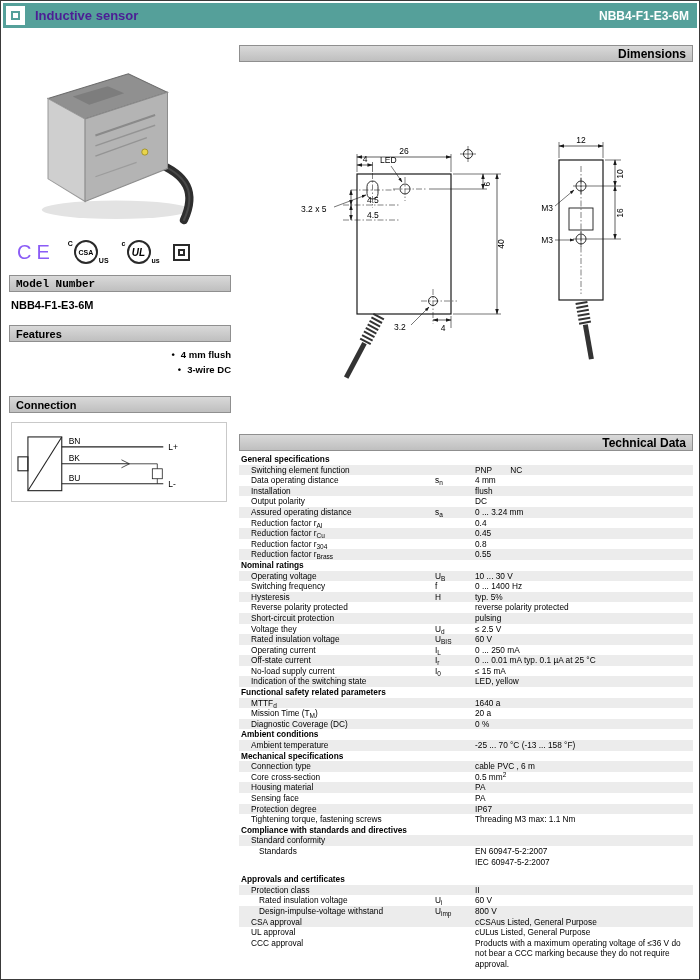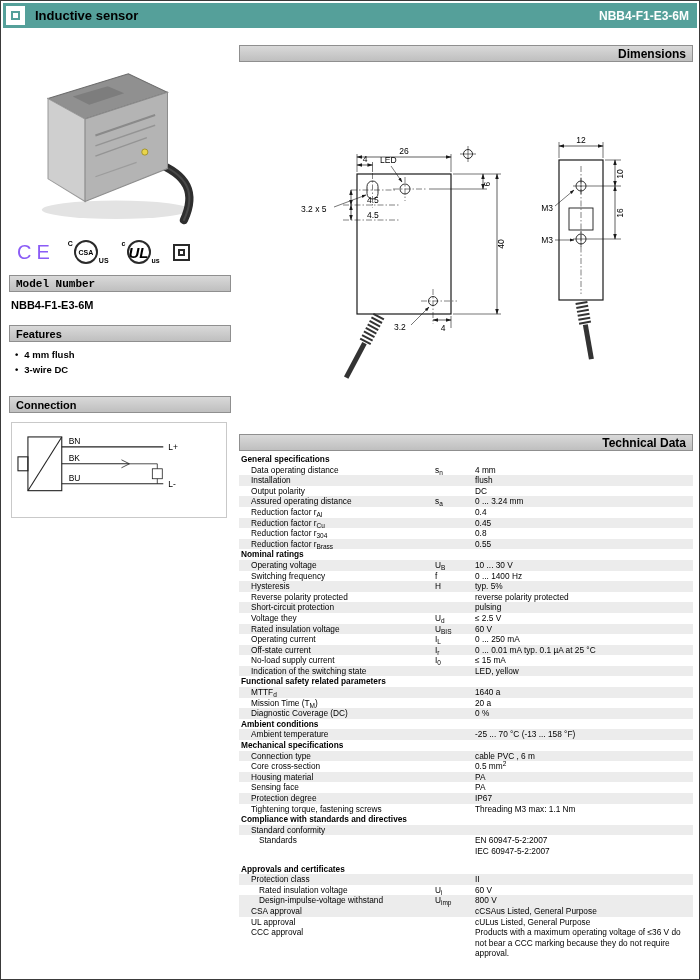--- a/index.html
+++ b/index.html
@@ -4,50 +4,50 @@
 <style>
   * { margin:0; padding:0; box-sizing:border-box; }
   html,body { background:#fff; }
   body { width:700px; height:980px; font-family:"Liberation Sans",sans-serif; color:#000; }
   .page { position:relative; width:700px; height:980px; background:#fff; border:1px solid #3a3a3a; overflow:hidden; }
 
   
   .header { position:absolute; top:2px; left:2px; right:2px; height:25px; background:#55a09a; display:flex; align-items:center; }
   .logo { width:19px; height:19px; background:#fff; margin-left:3px; display:flex; align-items:center; justify-content:center; }
   .logo-inner { width:9px; height:9px; border:2px solid #55a09a; }
-  .h-title { color:#000000; font-weight:bold; font-size:13px; margin-left:10px; flex:1; }
+  .h-title { color:#4c1d95; font-weight:bold; font-size:13px; margin-left:10px; flex:1; }
   .h-model { color:#fff; font-weight:bold; font-size:12px; margin-right:8px; }
 
   
   .bar { background:linear-gradient(#d9d9d9,#bfbfbf); border:1px solid #8f8f8f; font-weight:bold; font-size:11px; padding:2px 6px; height:17px; line-height:12px; }
   .bar-lg { font-size:12px;text-align:right; }
 
   
   .left-col  { position:absolute; left:8px;  top:44px; width:222px; }
   .right-col { position:absolute; left:238px; top:44px; width:454px; }
 
   .photo { width:206px; height:182px; margin:2px 0 0 4px; }
   .certs { display:flex; align-items:center; gap:13px; height:34px; margin:6px 0 0 8px; }
   .ce { font-size:20px; letter-spacing:5px; color:#8b5cf6; }
   .mark { position:relative; display:inline-flex; align-items:flex-end; }
   .mk-circle { width:24px; height:24px; border:2px solid #2a2a2a; border-radius:50%; display:inline-flex; align-items:center; justify-content:center; font-size:7px; font-weight:bold; }
-  .ul .mk-circle { font-style:italic; font-size:15px; }
+  .ul .mk-circle { font-style:italic; font-size:10px; }
   .mk-c  { font-size:7px; font-weight:bold; margin-right:1px; align-self:flex-start; }
   .mk-us { font-size:7px; font-weight:bold; margin-left:1px; }
   .sq2 { width:17px; height:17px; border:2px solid #2a2a2a; display:inline-flex; align-items:center; justify-content:center; }
   .sq2-inner { width:7px; height:7px; border:2px solid #2a2a2a; }
 
   .model-bar { margin-top:6px;font-family:Liberation Mono, monospace; }
   .model-val { font-size:11px; font-weight:bold; padding:7px 2px 0 2px; height:26px; }
   .features-bar { margin-top:7px; }
   .features { list-style:none; padding:7px 0 0 6px; height:46px; }
-  .features li { font-size:9.5px; font-weight:bold; margin-bottom:4px; }
+  .features li { font-size:9.5px; font-weight:bold; margin-bottom:4px;text-align:right; }
   .features li::before { content:"•"; margin-right:6px; }
   .conn-bar { margin-top:8px; }
-  .conn { margin:9px 0 0 2px; width:216px; height:96px; border:1px solid #c9c9c9; }
+  .conn { margin:9px 0 0 2px; width:216px; height:80px; border:1px solid #c9c9c9; }
 
   
   .dims { width:454px; height:372px; position:relative; }
   svg text { font-size:8.5px; fill:#000; font-family:"Liberation Sans",sans-serif; }
   .body { fill:none; stroke:#1a1a1a; stroke-width:1.2; }
   .thin { stroke-width:0.9; }
   .dim  { stroke:#1a1a1a; stroke-width:0.7; fill:none; }
   .ext  { stroke:#1a1a1a; stroke-width:0.6; fill:none; }
   .dash { stroke:#1a1a1a; stroke-width:0.55; fill:none; stroke-dasharray:6 2 1.5 2; }
   .cable line { stroke:#333; }
@@ -265,20 +265,25 @@
             <line x1="23" y1="-6" x2="23" y2="6" stroke-width="2"></line>
             <line x1="25" y1="0" x2="60" y2="0" stroke-width="5"></line>
           </g>
         </g>
       </svg>
     </div>
 
     <div class="bar bar-lg">Technical Data</div>
     <div class="td-table">
         <div class="td-row td-head td-head-row">General specifications</div>
+        <div class="td-row alt">
+          <div class="td-label">Switching element function</div>
+          <div class="td-sym"></div>
+          <div class="td-val">PNP        NC</div>
+        </div>
         <div class="td-row">
           <div class="td-label">Data operating distance</div>
           <div class="td-sym">s<sub>n</sub></div>
           <div class="td-val">4 mm</div>
         </div>
         <div class="td-row alt">
           <div class="td-label">Installation</div>
           <div class="td-sym"></div>
           <div class="td-val">flush</div>
         </div>

